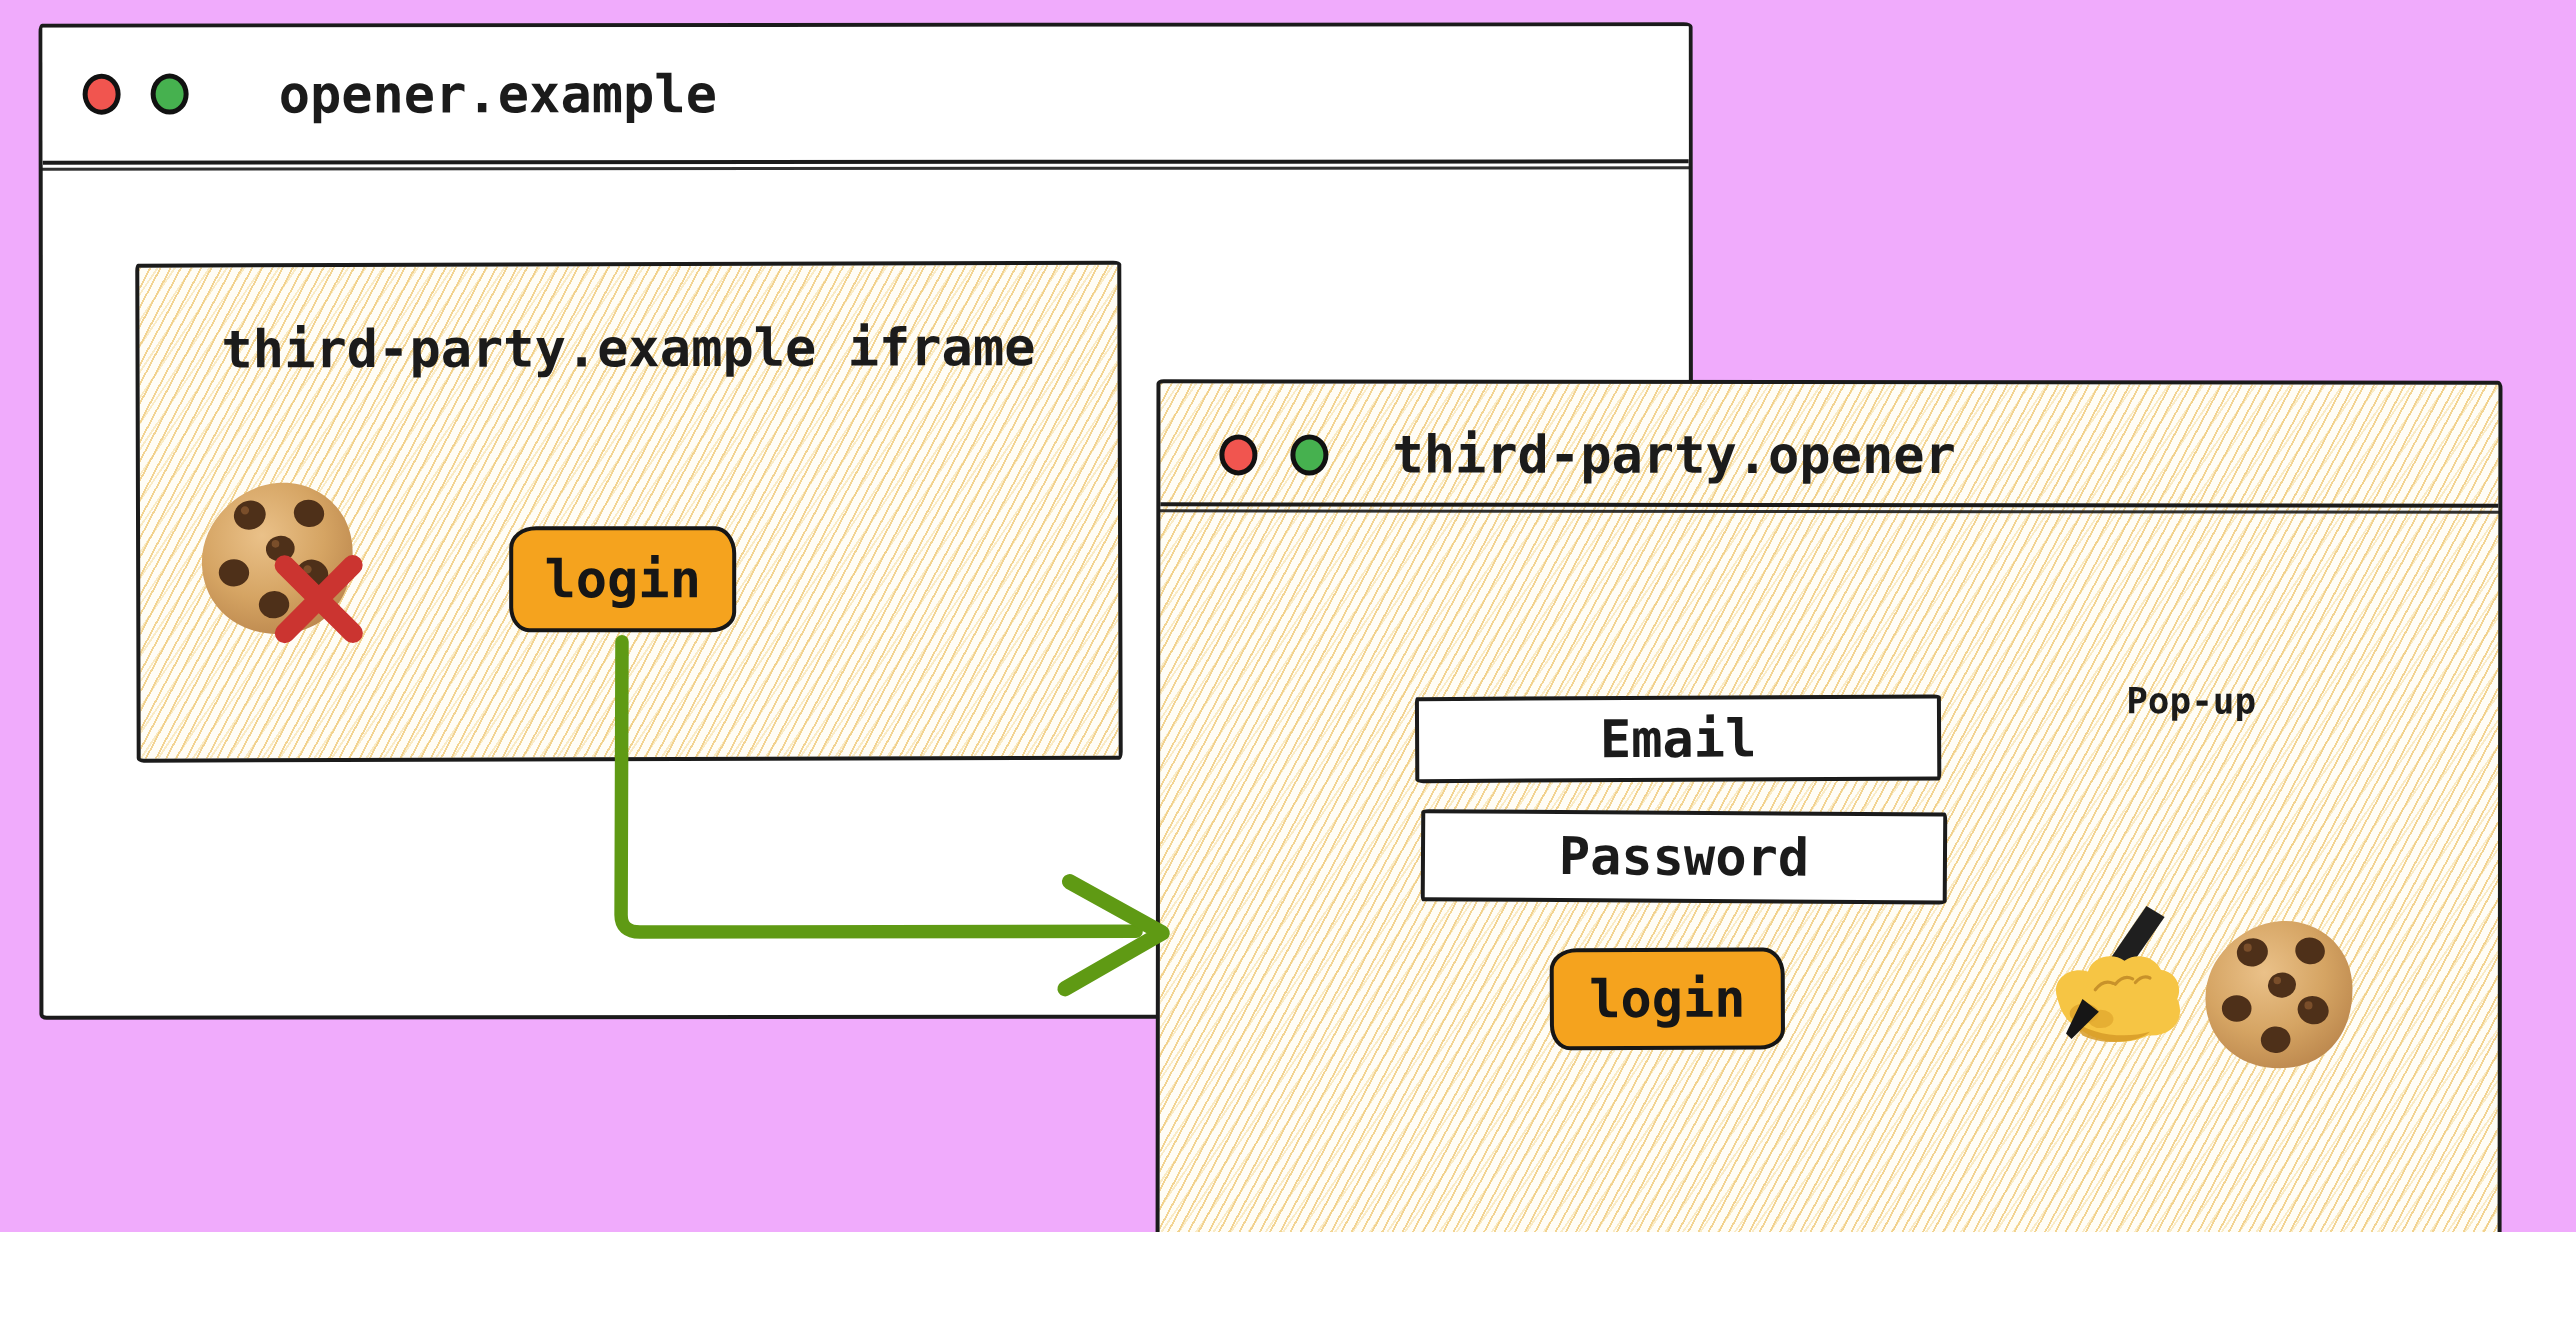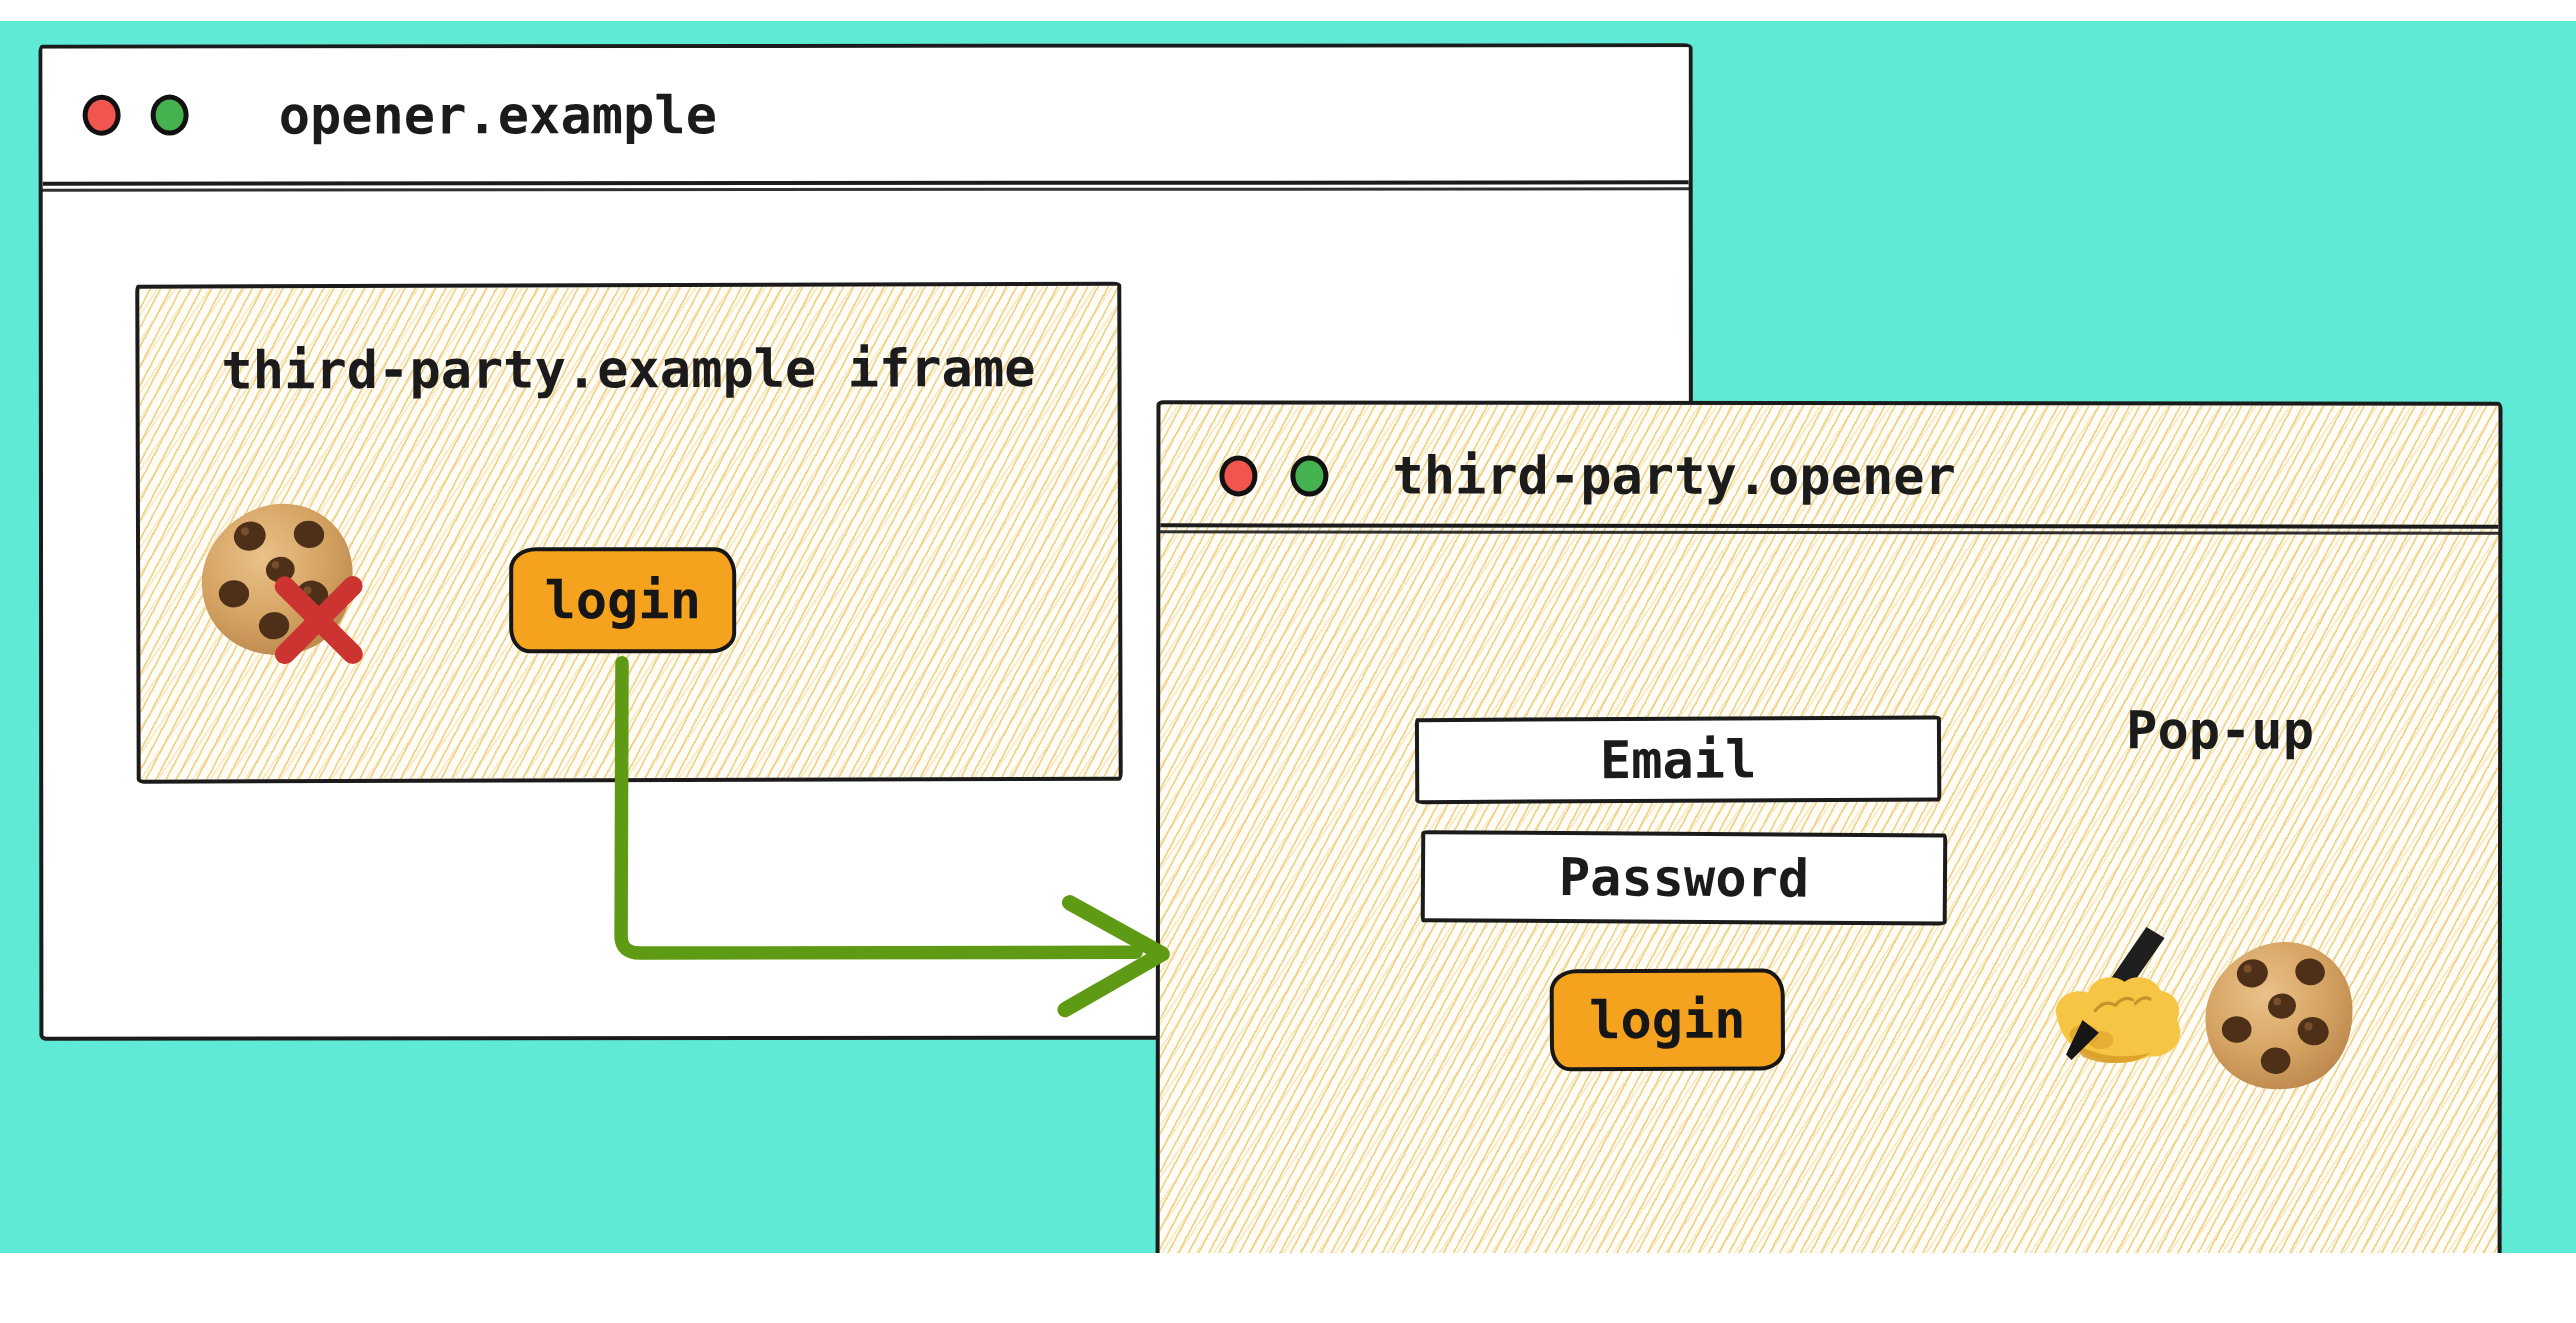--- a/index.html
+++ b/index.html
@@ -1,18 +1,18 @@
 <!DOCTYPE html>
 <html style="font-size:14.4px"><head>
 <meta charset="utf-8">
 <style>
   html,body{margin:0;padding:0;background:#ffffff;}
   .canvas{
-    position:relative;width:2576px;height:1232px;background:#5eead4;overflow:hidden;
-    font-family:"DejaVu Sans Mono", monospace;color:#1b1b1b;font-weight:700;margin-top:21px;
+    position:relative;width:2576px;height:1232px;background:#f0abfc;overflow:hidden;
+    font-family:"DejaVu Sans Mono", monospace;color:#1b1b1b;font-weight:700;
   }
   .window{position:absolute;border:4.5px solid #1b1b1b;background:#ffffff;box-sizing:border-box;}
   .opener{left:39px;top:23.4px;width:1654px;height:996px;z-index:1;
     border-radius:3.6px 9px 5.4px 7.2px / 8px 4.5px 9px 5.4px;transform:rotate(-0.05deg);}
   .popup{left:1156px;top:380px;width:1346px;height:920px;z-index:4;
     border-radius:7.2px 4.5px 9px 5.4px / 4.5px 8px 5.4px 9px;transform:rotate(0.06deg);}
   .hatch{
     background-color:#fffdf6;
     background-image:
       repeating-linear-gradient(118deg, rgba(240,205,130,0.85) 0px, rgba(240,205,130,0.85) 1.8px, transparent 1.8px, transparent 9px),
@@ -39,21 +39,21 @@
   .blocked-cookie .cross-svg{position:absolute;left:65px;top:67px;width:113px;height:108px;}
   .login-btn{
     position:absolute;display:flex;align-items:center;justify-content:center;
     background:#f5a31e;border:4.5px solid #161616;box-sizing:border-box;
     font-family:"DejaVu Sans Mono", monospace;font-weight:700;font-size:52px;color:#161616;
     border-radius:27px 21.6px 25px 20px / 21.6px 27px 20px 25px;padding:0;cursor:pointer;text-align:center;
   }
   .iframe-box .login-btn{left:369px;top:260px;width:227px;height:106px;transform:rotate(0.2deg);}
   .popup .login-btn{left:390px;top:564px;width:235px;height:102px;transform:rotate(-0.3deg);}
   .flow-arrow{position:absolute;left:0;top:0;width:2576px;height:1324px;z-index:6;pointer-events:none;}
-  .popup-label{position:absolute;left:966px;top:299px;font-size:52px;line-height:1;white-space:nowrap;}
+  .popup-label{position:absolute;left:966px;top:299px;font-size:36px;line-height:1;white-space:nowrap;}
   .field{
     position:absolute;display:flex;align-items:center;justify-content:center;
     background:#ffffff;border:4.5px solid #1b1b1b;box-sizing:border-box;
     font-size:52px;line-height:1;
   }
   .field.email{left:255px;top:312px;width:526px;height:86px;transform:rotate(-0.35deg);
     border-radius:1.8px 7.2px 2.7px 8px / 7.2px 2.7px 8px 3.6px;}
   .field.password{left:261px;top:427px;width:526px;height:92px;transform:rotate(0.3deg);
     border-radius:7.2px 2.7px 8px 1.8px / 2.7px 8px 3.6px 7.2px;}
   .hand-svg{position:absolute;left:888px;top:518px;width:155px;height:155px;}

